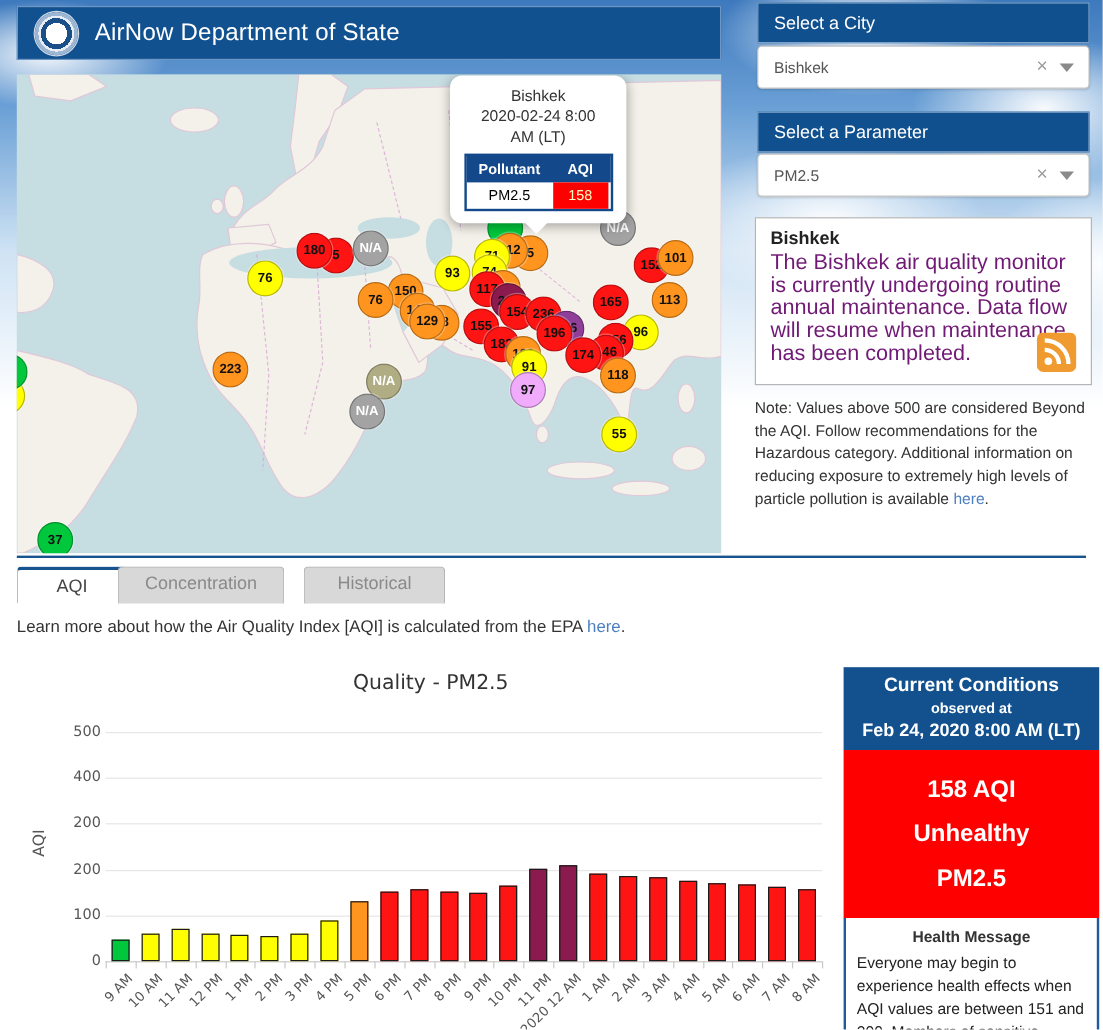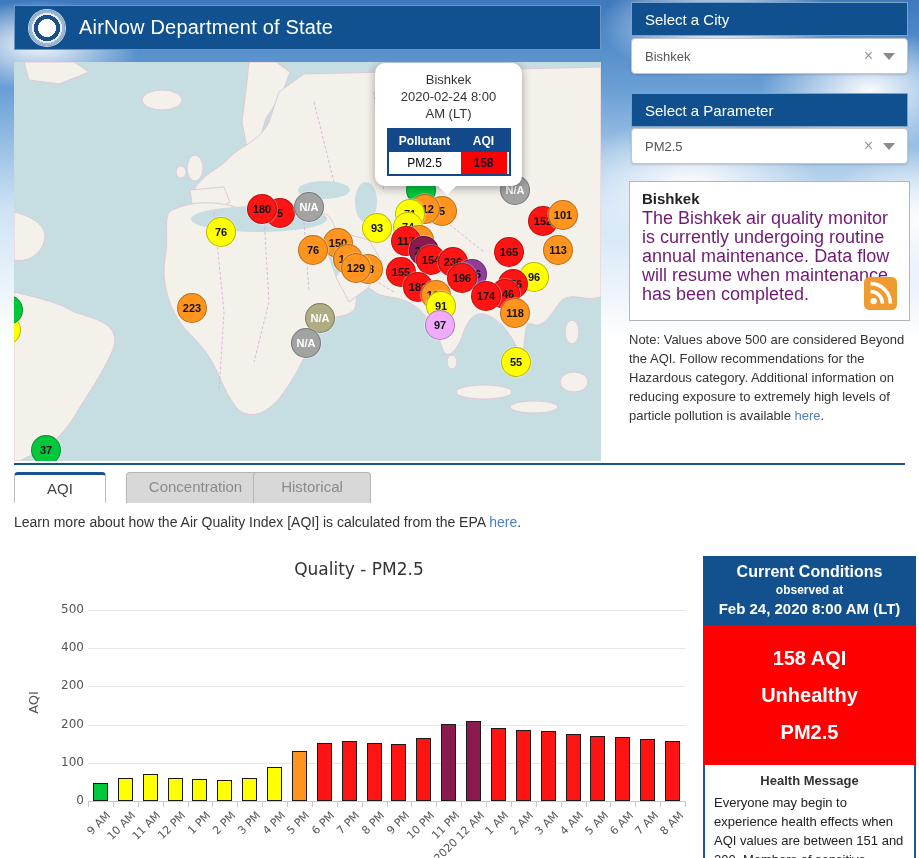--- a/index.html
+++ b/index.html
@@ -27,21 +27,21 @@
   .mk-gray,.mk-olive{color:#fff;}
   
   .popup{position:absolute;left:361px;top:1px;width:147px;background:#fff;border-radius:10px;
          box-shadow:0 2px 10px rgba(0,0,0,.35);z-index:50;padding:8px 8px 10px 8px;box-sizing:border-box;}
   .popup-title{font-size:13px;color:#333;text-align:center;line-height:17px;}
   .ptable{margin:6px auto 0 auto;width:120px;border:2px solid #13498a;}
   .pt-row{display:flex;}
   .pt-h{background:#13498a;color:#fff;font-weight:bold;font-size:12px;}
   .pt-c{flex:0 0 72px;text-align:center;padding:4px 0;font-size:12px;}
   .pt-a{flex:0 0 46px;text-align:center;padding:4px 0;font-size:12px;}
-  .pt-val-aqi{background:#fe0000;color:#0f172a;font-weight:bold;}
+  .pt-val-aqi{background:#fe0000;color:#fef9c3;font-weight:normal;}
   .popup-tail{position:absolute;left:62px;bottom:-9px;width:0;height:0;
               border-left:10px solid transparent;border-right:10px solid transparent;border-top:10px solid #fff;}
   
   .sel-header{position:absolute;left:631px;width:277px;height:34px;background:#11508e;border:1px solid #7da2c8;
               color:#fff;font-size:15px;line-height:34px;padding-left:13px;box-sizing:border-box;}
   .sel-box{position:absolute;left:631px;width:277px;height:36px;background:#fff;border:1px solid #c6c6c6;
            border-radius:4px;box-shadow:0 1px 2px rgba(0,0,0,.15);display:flex;align-items:center;box-sizing:border-box;}
   .sel-value{flex:1;padding-left:13px;font-size:13px;color:#555;}
   .sel-clear{color:#999;font-size:16px;padding:0 10px;cursor:pointer;}
   .sel-arrow{width:0;height:0;border-left:6px solid transparent;border-right:6px solid transparent;
@@ -230,21 +230,21 @@
 </div>
 
 <div class="note">
   <span>Note: Values above 500 are considered Beyond the AQI. Follow recommendations for the Hazardous category. Additional information on reducing exposure to extremely high levels of particle pollution is available </span><a class="lnk" href="#">here</a><span>.</span>
 </div>
 
 <div class="tabs-topline"></div>
 <div class="tab tab-active" style="left:14px;width:92px;">
   <span>AQI</span>
 </div>
-<div class="tab tab-idle" style="left:126px;width:139px;">
+<div class="tab tab-idle" style="left:98px;width:139px;">
   <span>Concentration</span>
 </div>
 <div class="tab tab-idle" style="left:253px;width:118px;">
   <span>Historical</span>
 </div>
 
 <div class="learn">
   <span>Learn more about how the Air Quality Index [AQI] is calculated from the EPA </span><a class="lnk" href="#">here</a><span>.</span>
 </div>
 

